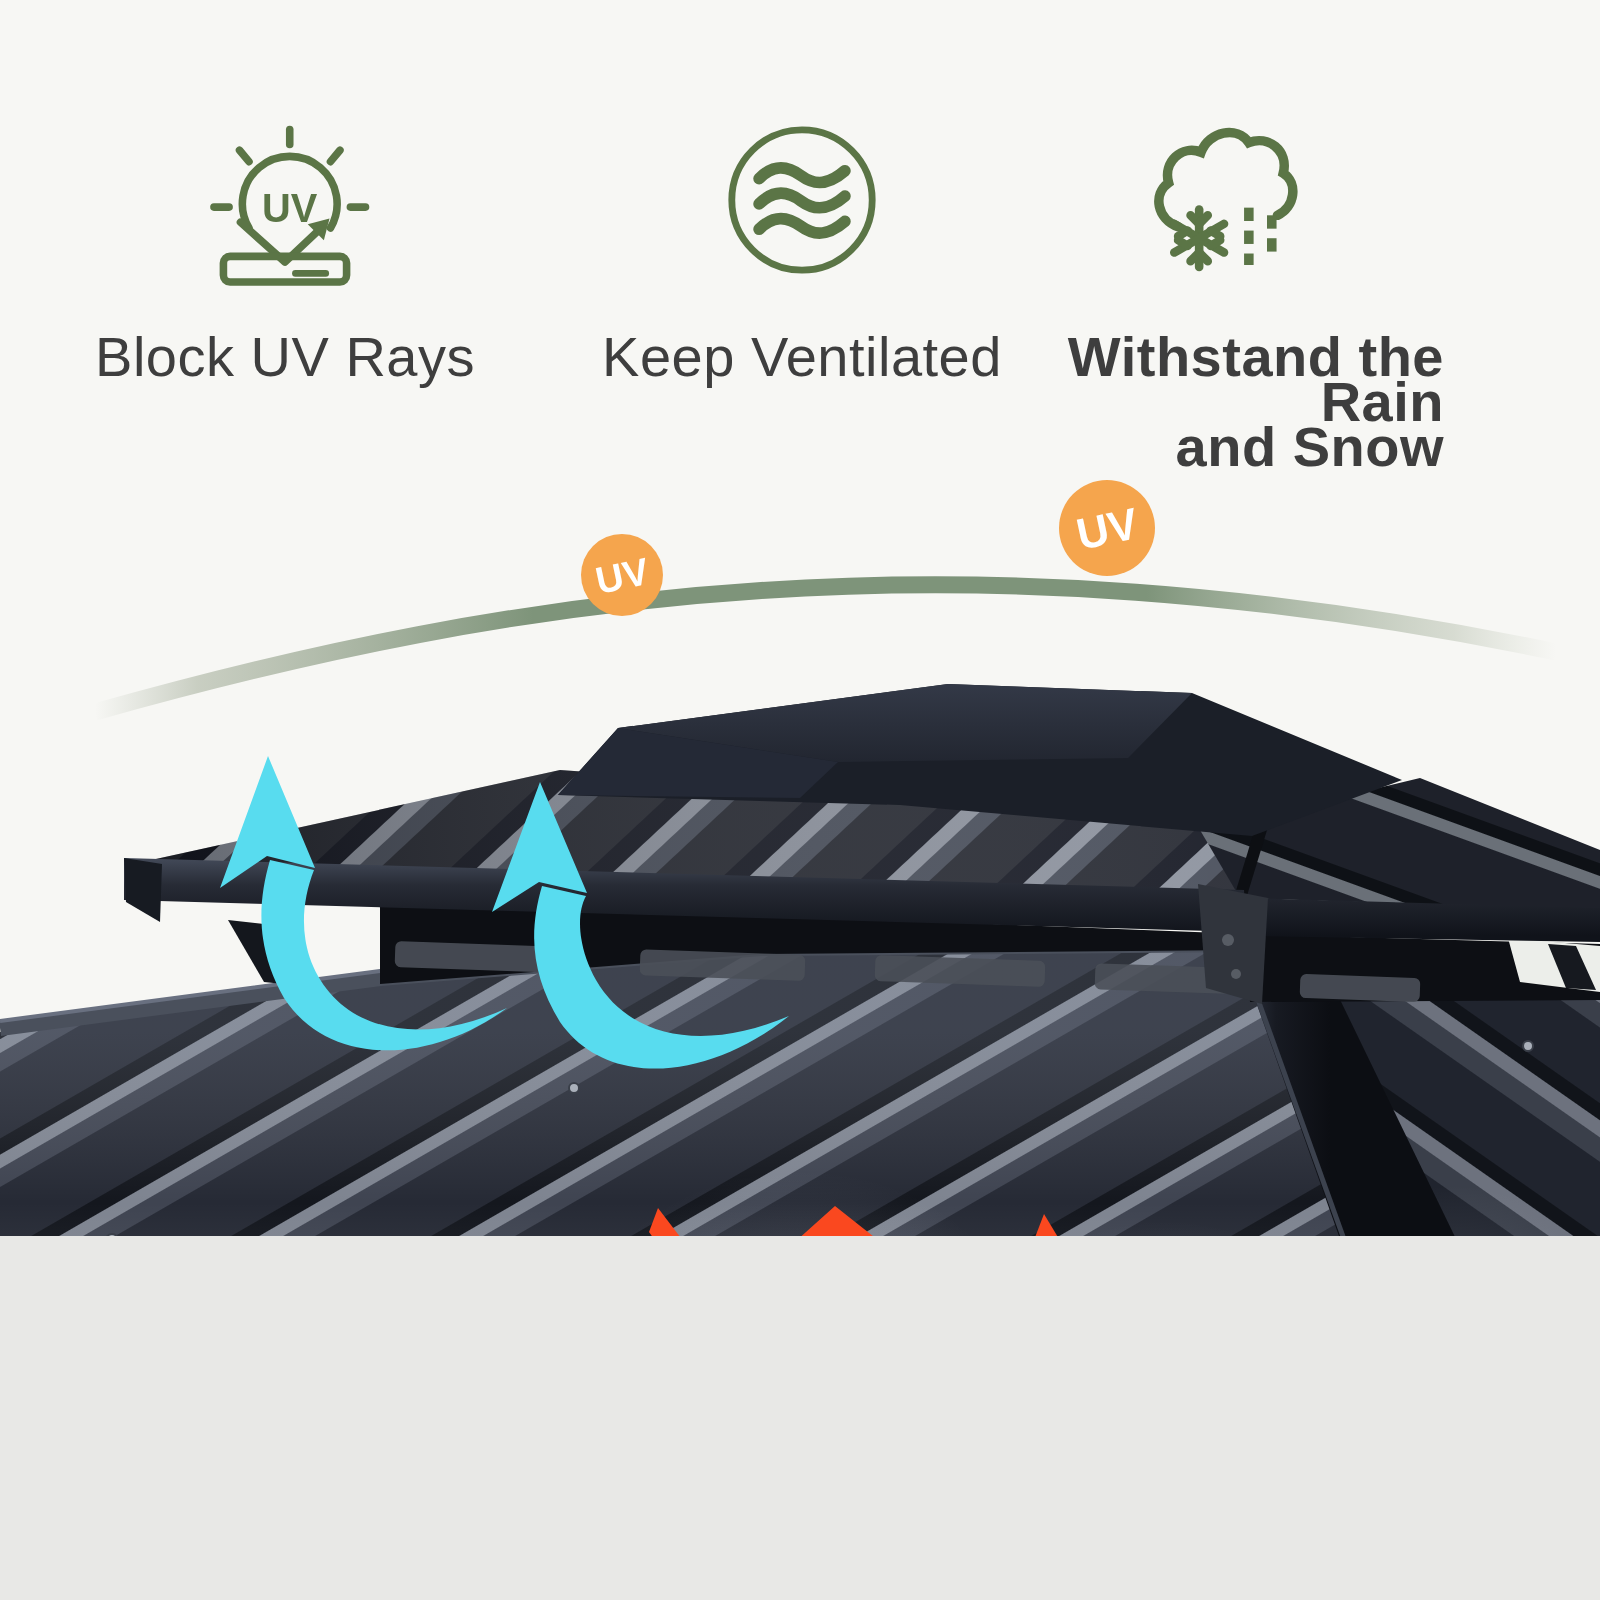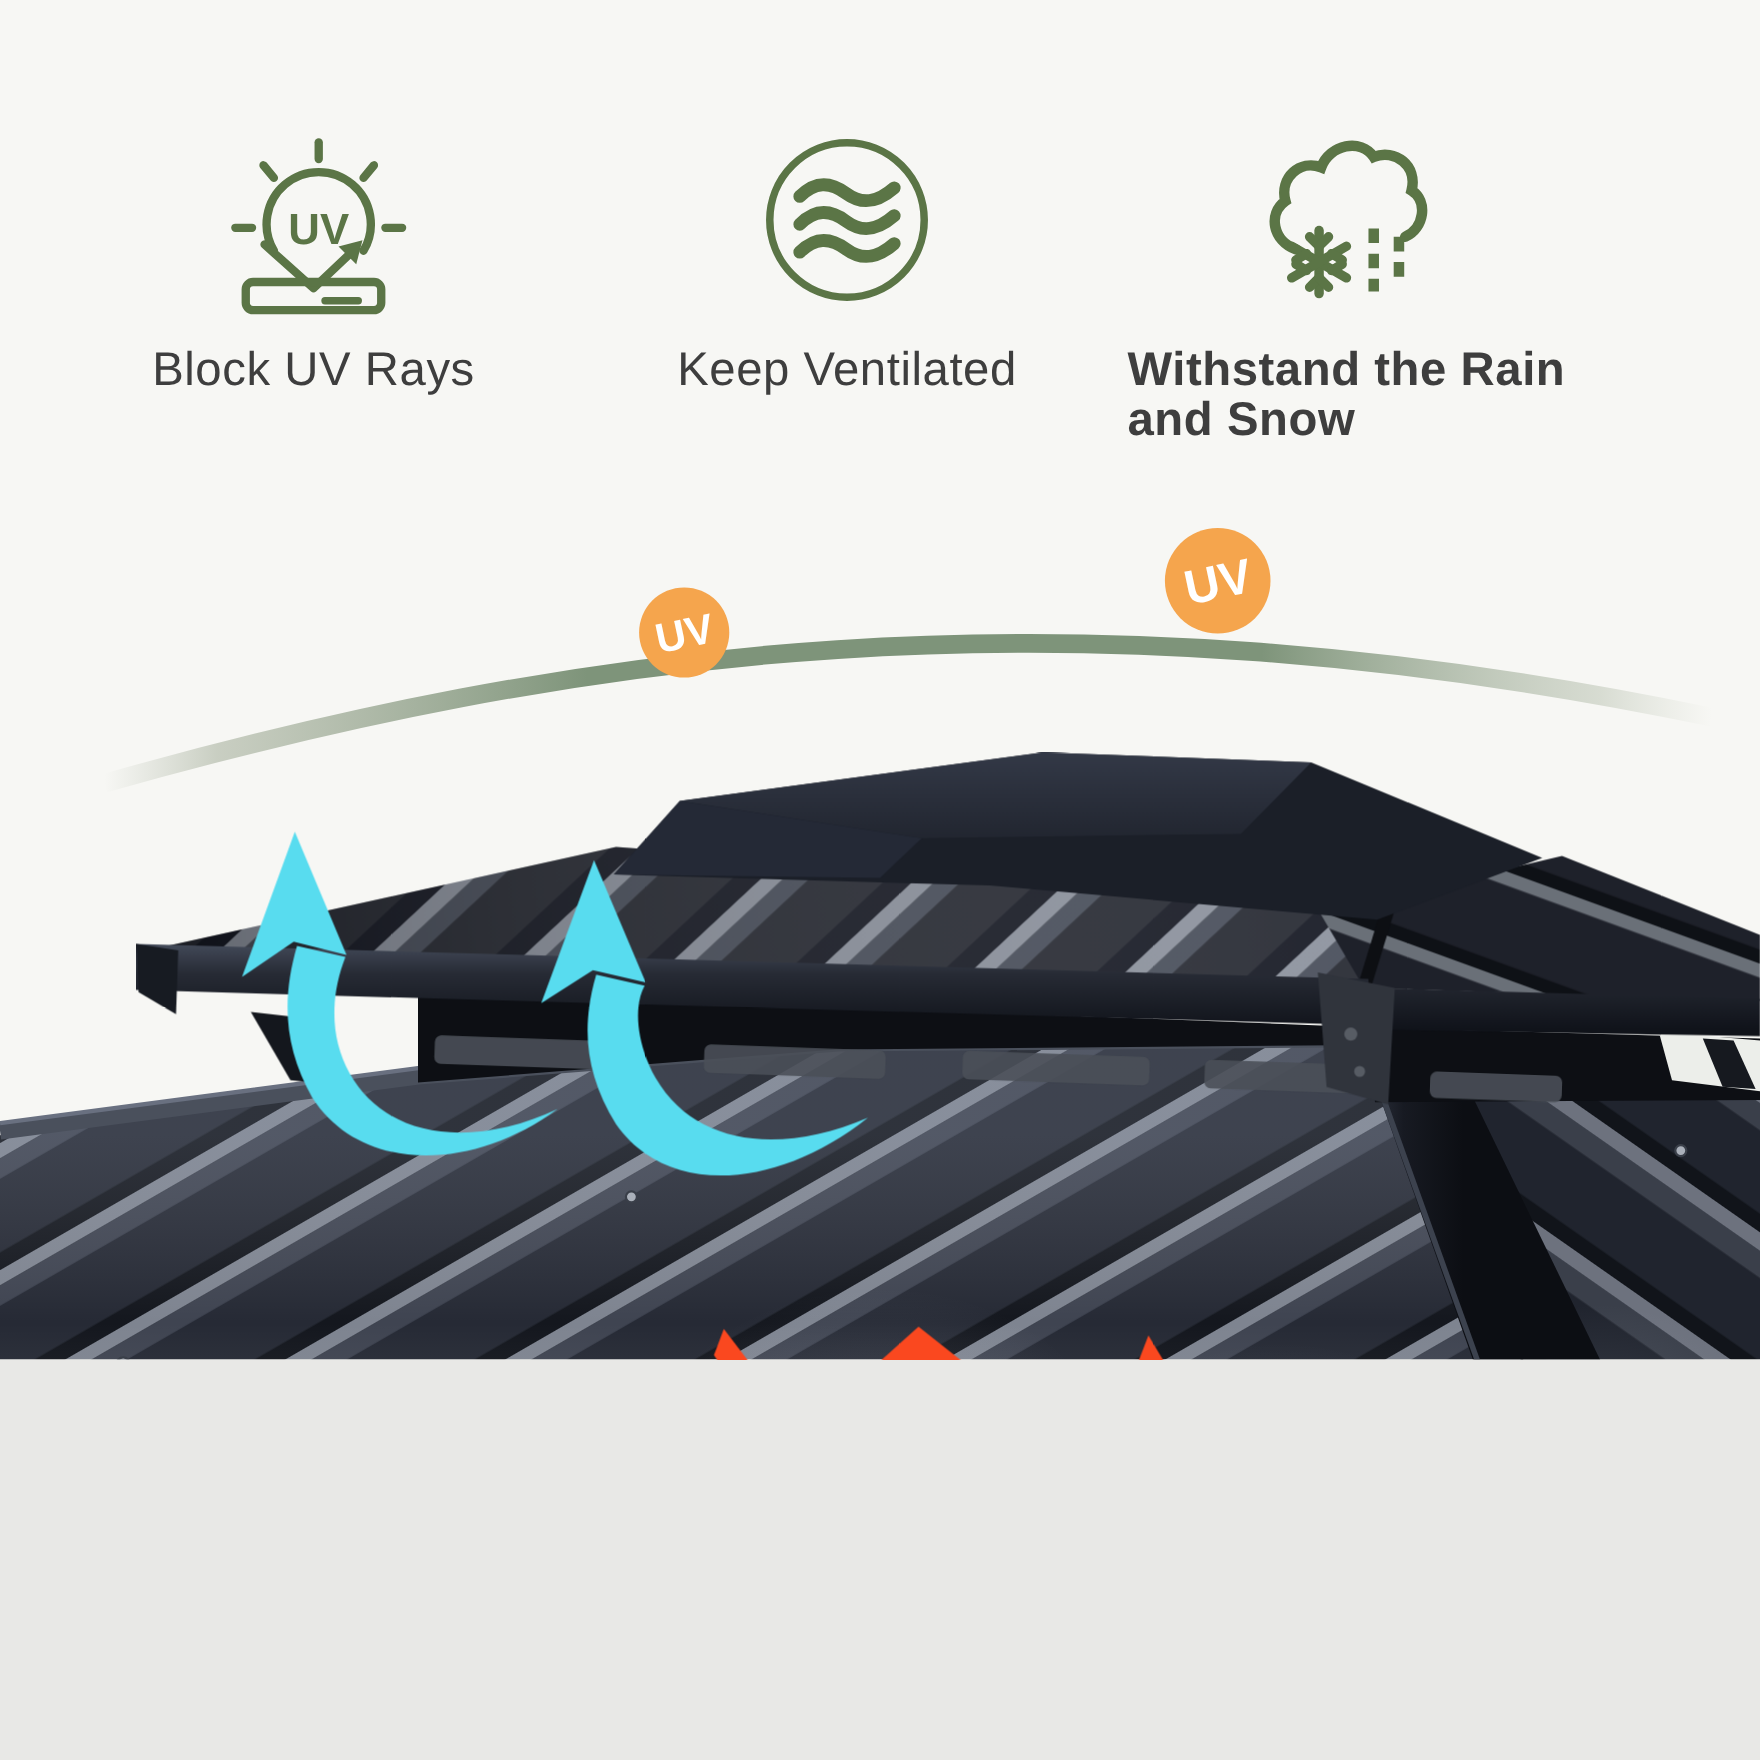--- a/index.html
+++ b/index.html
@@ -4,26 +4,26 @@
 <style>
   html,body{margin:0;padding:0;background:#e8e8e6;}
   .stage{
     position:relative;width:1600px;height:1236px;overflow:hidden;
     background:#f7f7f4;font-family:"Liberation Sans",sans-serif;
   }
   
   .features{position:absolute;top:0;left:0;width:1600px;height:430px;}
   .feature{position:absolute;top:100px;display:flex;flex-direction:column;align-items:center;}
   .feature.f1{left:85px;width:400px;}
-  .feature.f2{left:570px;width:400px;}
+  .feature.f2{left:602px;width:400px;}
   .feature.f3{left:1004px;width:440px;font-weight:bold;}
   .icon-box{height:200px;display:flex;align-items:center;justify-content:center;}
   .feature-label{
-    margin-top:14px;font-size:43px;line-height:45px;color:#3e3e3e;
-    text-align:left;letter-spacing:.5px;white-space:nowrap;
+    margin-top:34px;font-size:56px;line-height:45px;color:#3e3e3e;
+    text-align:right;letter-spacing:.5px;white-space:nowrap;
   }
   .f3 .feature-label{white-space:normal;}
   
   .scene{position:absolute;left:0;top:0;width:1600px;height:1600px;}
   svg text.badge-uv{
     font-family:"Liberation Sans",sans-serif;font-weight:bold;fill:#ffffff;
   }
   svg text.icon-uv{
     font-family:"Liberation Sans",sans-serif;font-weight:bold;fill:#5b7546;
   }

